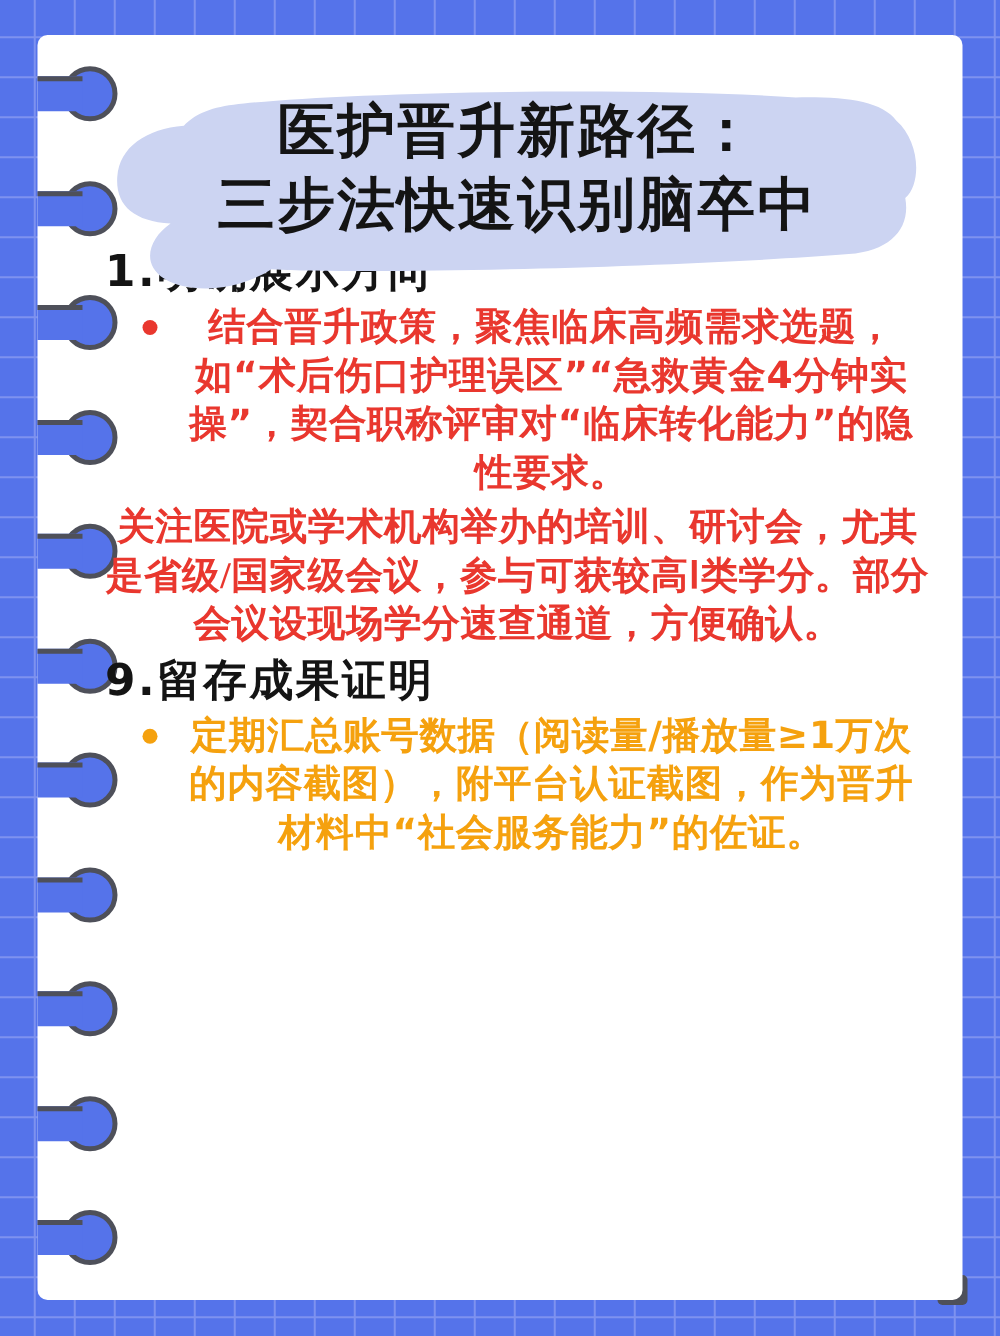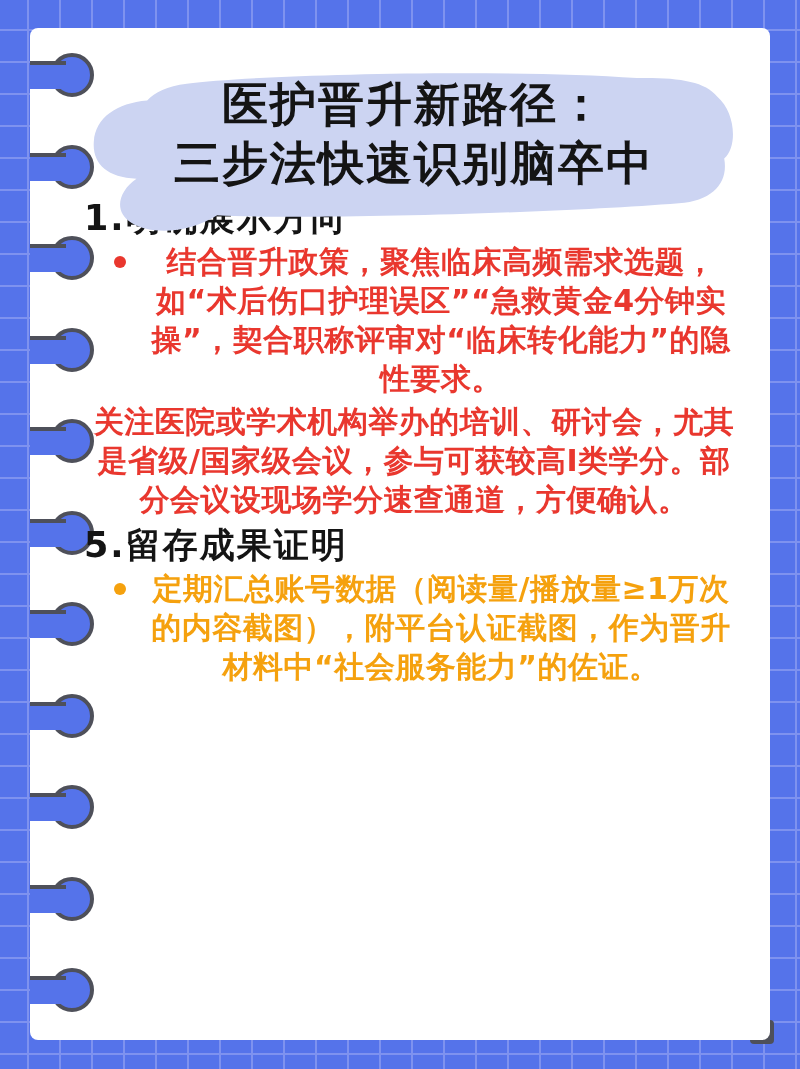--- a/index.html
+++ b/index.html
@@ -51,21 +51,21 @@
   .highlight-svg{position:absolute;left:-6px;top:-20px;width:656px;height:190px;z-index:0;pointer-events:none;}
   .title-line{position:relative;z-index:1;display:block;color:var(--heading-black);
     font-weight:900;font-size:46px;letter-spacing:2px;}
   .title-line.l1{line-height:60px;}
   .title-line.l2{line-height:58px;}
   .section-heading{
     color:var(--heading-black);font-size:35px;line-height:44px;
     font-weight:900;letter-spacing:2px;
   }
   .item{position:relative;padding-left:54px;margin:2px 0 4px;text-align:center;}
-  .item.paragraph{padding-left:0;}
+  .item.paragraph{padding-left:0;font-family:Liberation Serif, serif;}
   .dot{position:absolute;left:30px;top:14px;width:12px;height:12px;border-radius:50%;background:currentColor;}
   .item p{font-size:30px;line-height:39px;font-weight:700;letter-spacing:0.5px;}
   .text-red{color:var(--accent-red);}
   .text-orange{color:var(--accent-orange);}
 </style>
 </head>
 <body>
 
 <div class="canvas">
   <div class="corner-shadow"></div>
@@ -137,21 +137,21 @@
       </section>
 
 
       <section>
         <div class="item paragraph text-red">
           <p>关注医院或学术机构举办的培训、研讨会，尤其是省级/国家级会议，参与可获较高Ⅰ类学分。部分会议设现场学分速查通道，方便确认。</p>
         </div>
       </section>
 
       <section>
-        <h2 class="section-heading">5.留存成果证明</h2>
+        <h2 class="section-heading">9.留存成果证明</h2>
         <div class="item text-orange">
           <span class="dot"></span>
           <p>定期汇总账号数据（阅读量/播放量≥1万次的内容截图），附平台认证截图，作为晋升材料中“社会服务能力”的佐证。</p>
         </div>
       </section>
 
     </div>
   </div>
 </div>
 

